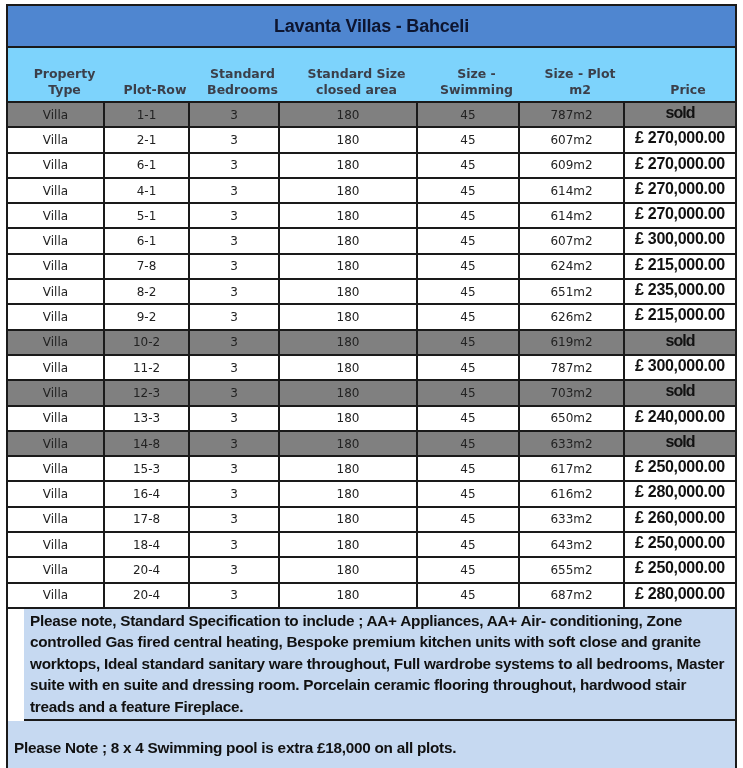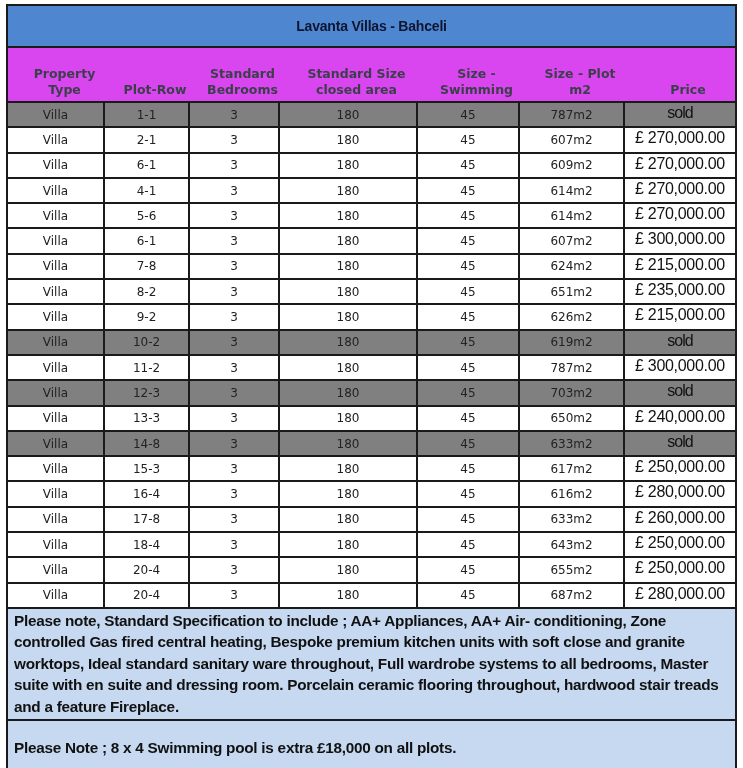--- a/index.html
+++ b/index.html
@@ -6,48 +6,48 @@
   body { width: 743px; height: 768px; position: relative; overflow: hidden; }
   .sheet {
     position: absolute; left: 6px; top: 4px; width: 731px;
     border: 2px solid #1a1a1a; box-sizing: border-box;
     font-family: "DejaVu Sans", sans-serif;
   }
   .title {
     height: 40px; background: #4f86d0; border-bottom: 2px solid #1a1a1a;
     display: flex; align-items: center; justify-content: center;
     font-family: "Liberation Sans", sans-serif; font-weight: bold;
-    font-size: 14px; color: #0d1530; letter-spacing: -0.2px;
+    font-size: 18px; color: #0d1530; letter-spacing: -0.2px;
   }
   table { border-collapse: collapse; width: 100%; table-layout: fixed; }
   col.c1 { width: 96px; } col.c2 { width: 85px; } col.c3 { width: 90px; }
   col.c4 { width: 138px; } col.c5 { width: 102px; } col.c6 { width: 105px; } col.c7 { width: 111px; }
   thead th {
-    background: #d946ef; height: 50px; vertical-align: bottom; padding: 0 0 3px 17px;
+    background: #7dd3fc; height: 50px; vertical-align: bottom; padding: 0 0 3px 17px;
     font-size: 12.5px; font-weight: bold; color: #3b3f4a; line-height: 16px;
     border: none;
   }
   tbody td {
     height: 23.3px; padding: 0; text-align: center; font-size: 12px; color: #222;
     border: 2px solid #1a1a1a; border-top: none;
   }
   tbody tr:first-child td { border-top: 2px solid #1a1a1a; }
   tbody td:first-child { border-left: none; margin-left: 16px; }
   tbody td:last-child { border-right: none; }
   tbody tr.sold td { background: #808080; }
   tbody tr.avail td { background: #ffffff; }
   td.price {
-    font-family: "Liberation Sans", sans-serif; font-weight: normal; font-size: 16px;
+    font-family: "Liberation Sans", sans-serif; font-weight: bold; font-size: 16px;
     color: #111; letter-spacing: -0.3px; vertical-align: top; line-height: 20px;
   }
   tr.sold td.price { letter-spacing: -1px; }
   .note {
     background: #c6d9f1; font-family: "Liberation Sans", sans-serif; font-weight: bold;
     font-size: 15.3px; line-height: 21.5px; color: #111; padding: 1px 6px 2px 6px;
-    border-bottom: 2px solid #1a1a1a; letter-spacing: -0.25px;
+    border-bottom: 2px solid #1a1a1a; letter-spacing: -0.25px; margin-left: 16px;
   }
   .pool {
     background: #c6d9f1; font-family: "Liberation Sans", sans-serif; font-weight: bold;
     font-size: 15.3px; color: #111; height: 53px; padding: 0 6px;
     display: flex; align-items: center; letter-spacing: -0.25px;
   }
 </style>
 </head>
 <body>
 
@@ -106,21 +106,21 @@
           <td>Villa</td>
           <td>4-1</td>
           <td>3</td>
           <td>180</td>
           <td>45</td>
           <td>614m2</td>
           <td class="price">£ 270,000.00</td>
         </tr>
         <tr class="avail">
           <td>Villa</td>
-          <td>5-6</td>
+          <td>5-1</td>
           <td>3</td>
           <td>180</td>
           <td>45</td>
           <td>614m2</td>
           <td class="price">£ 270,000.00</td>
         </tr>
         <tr class="avail">
           <td>Villa</td>
           <td>6-1</td>
           <td>3</td>

